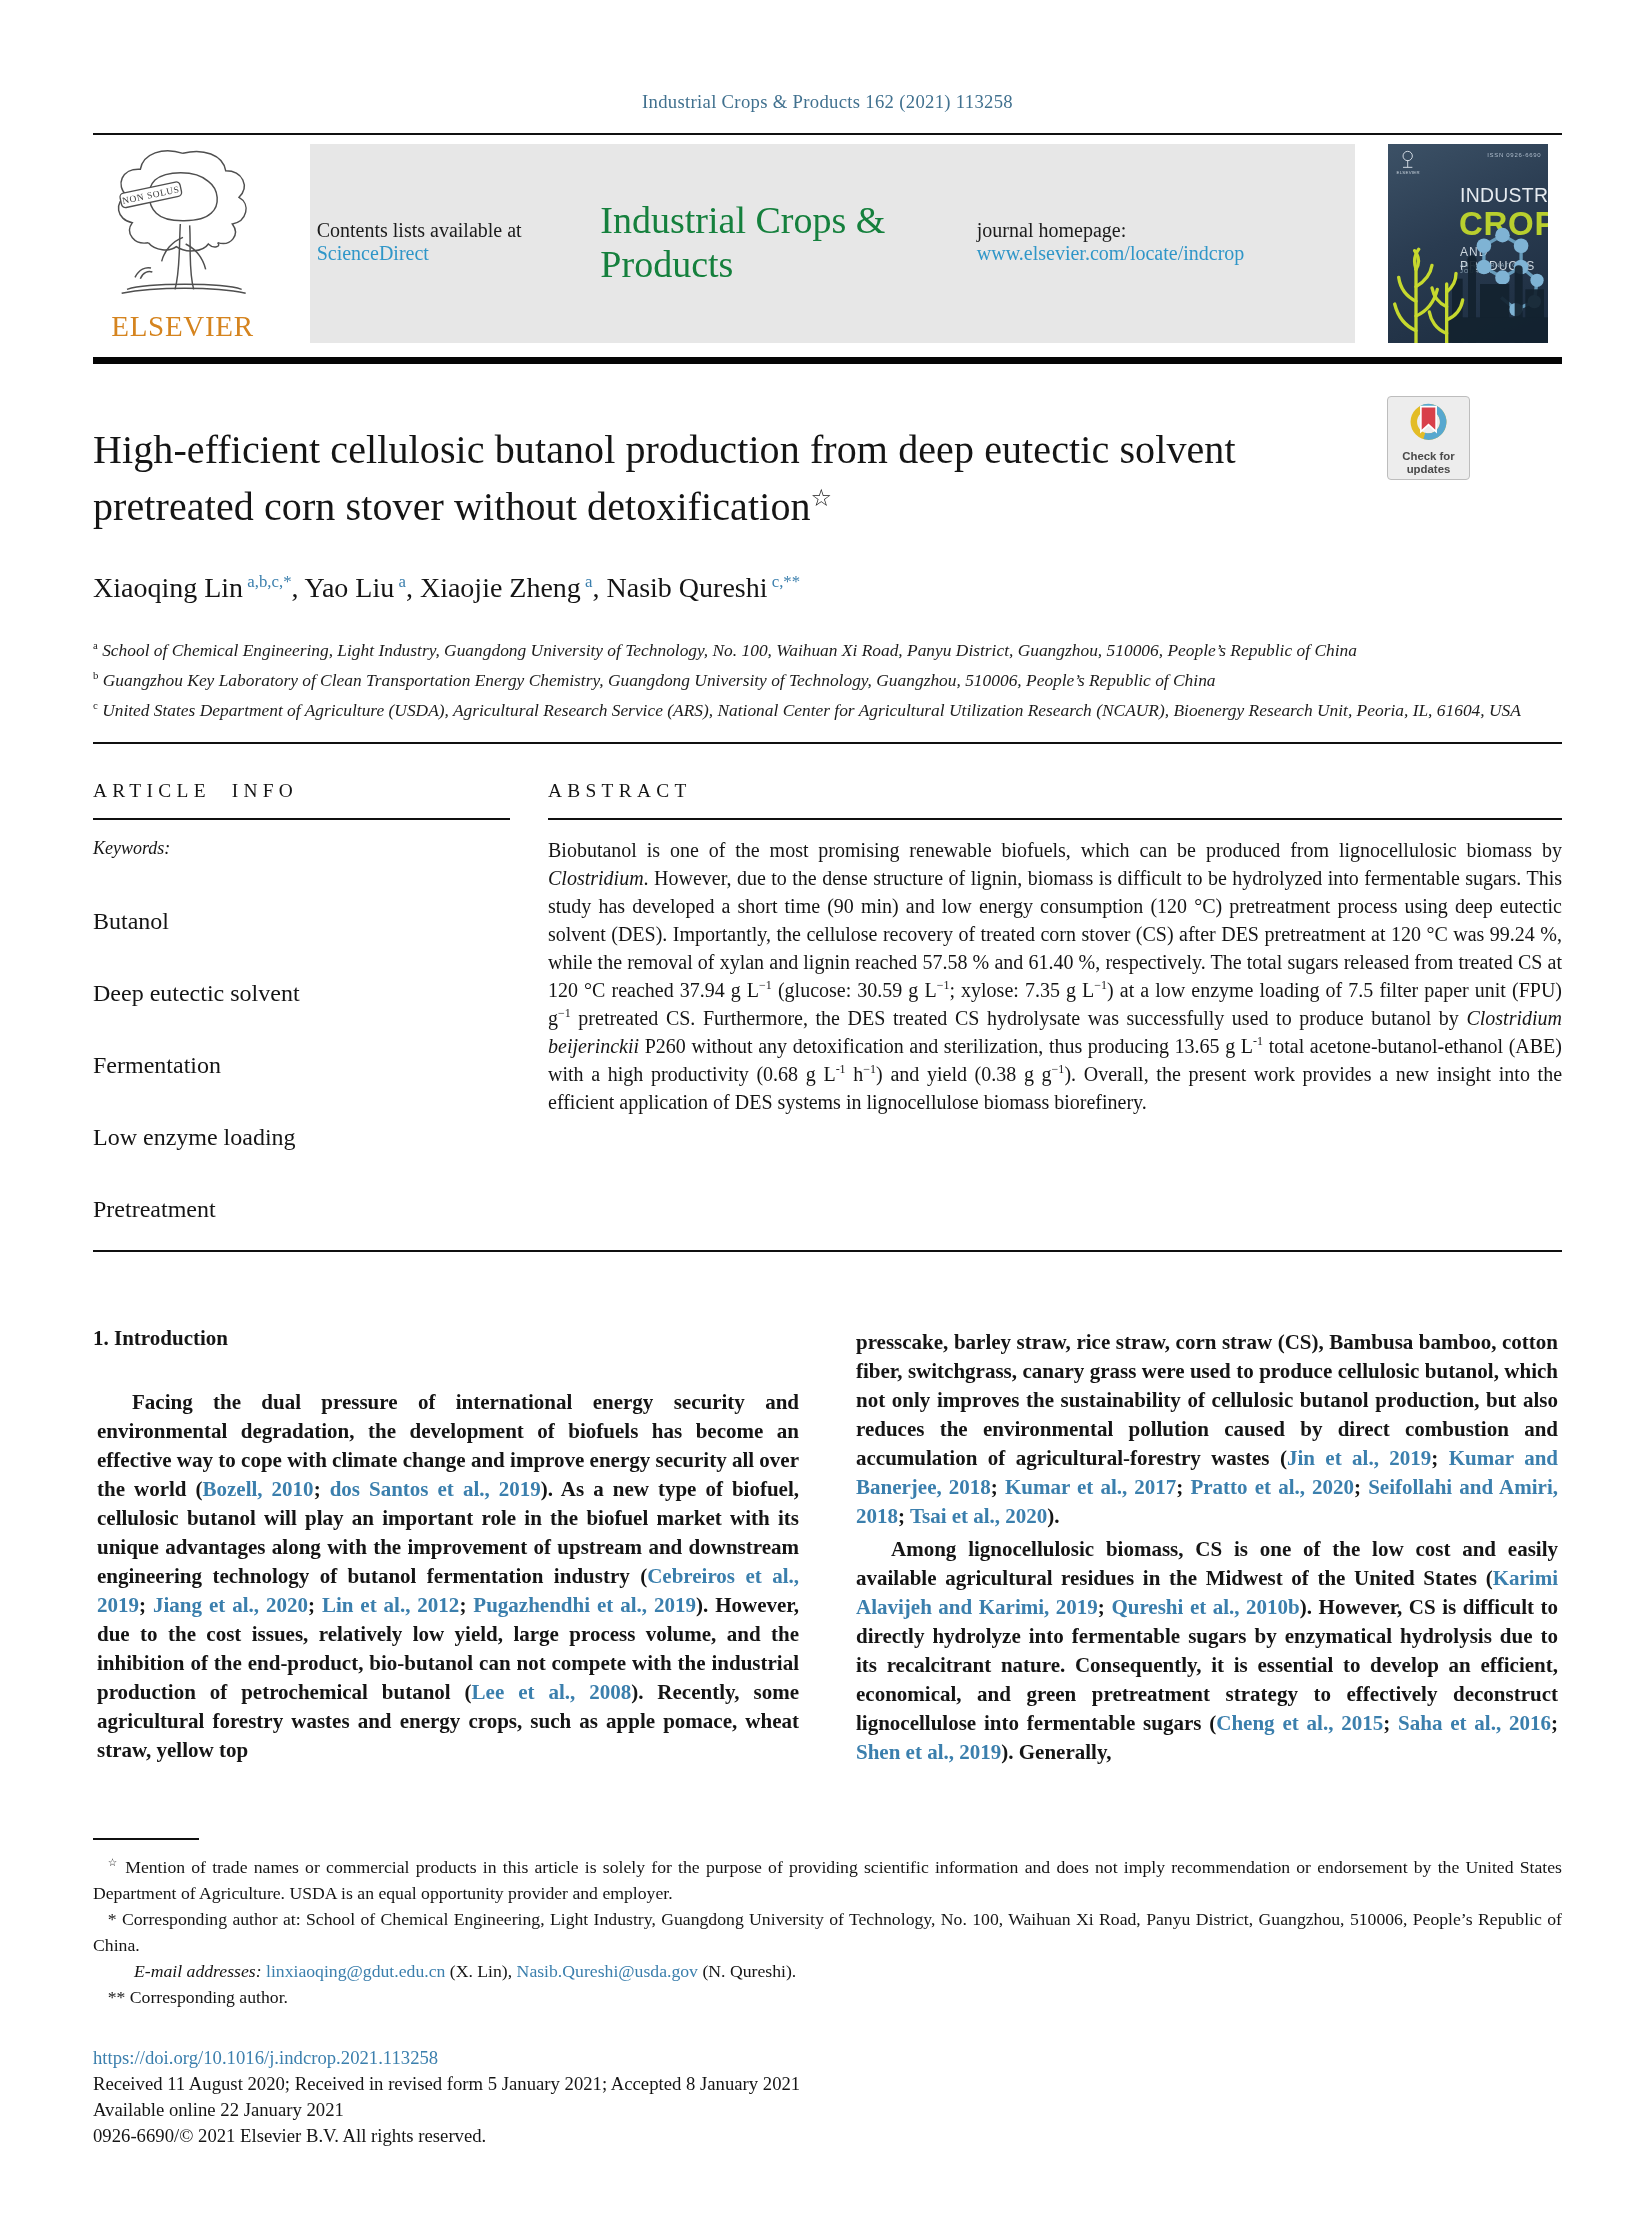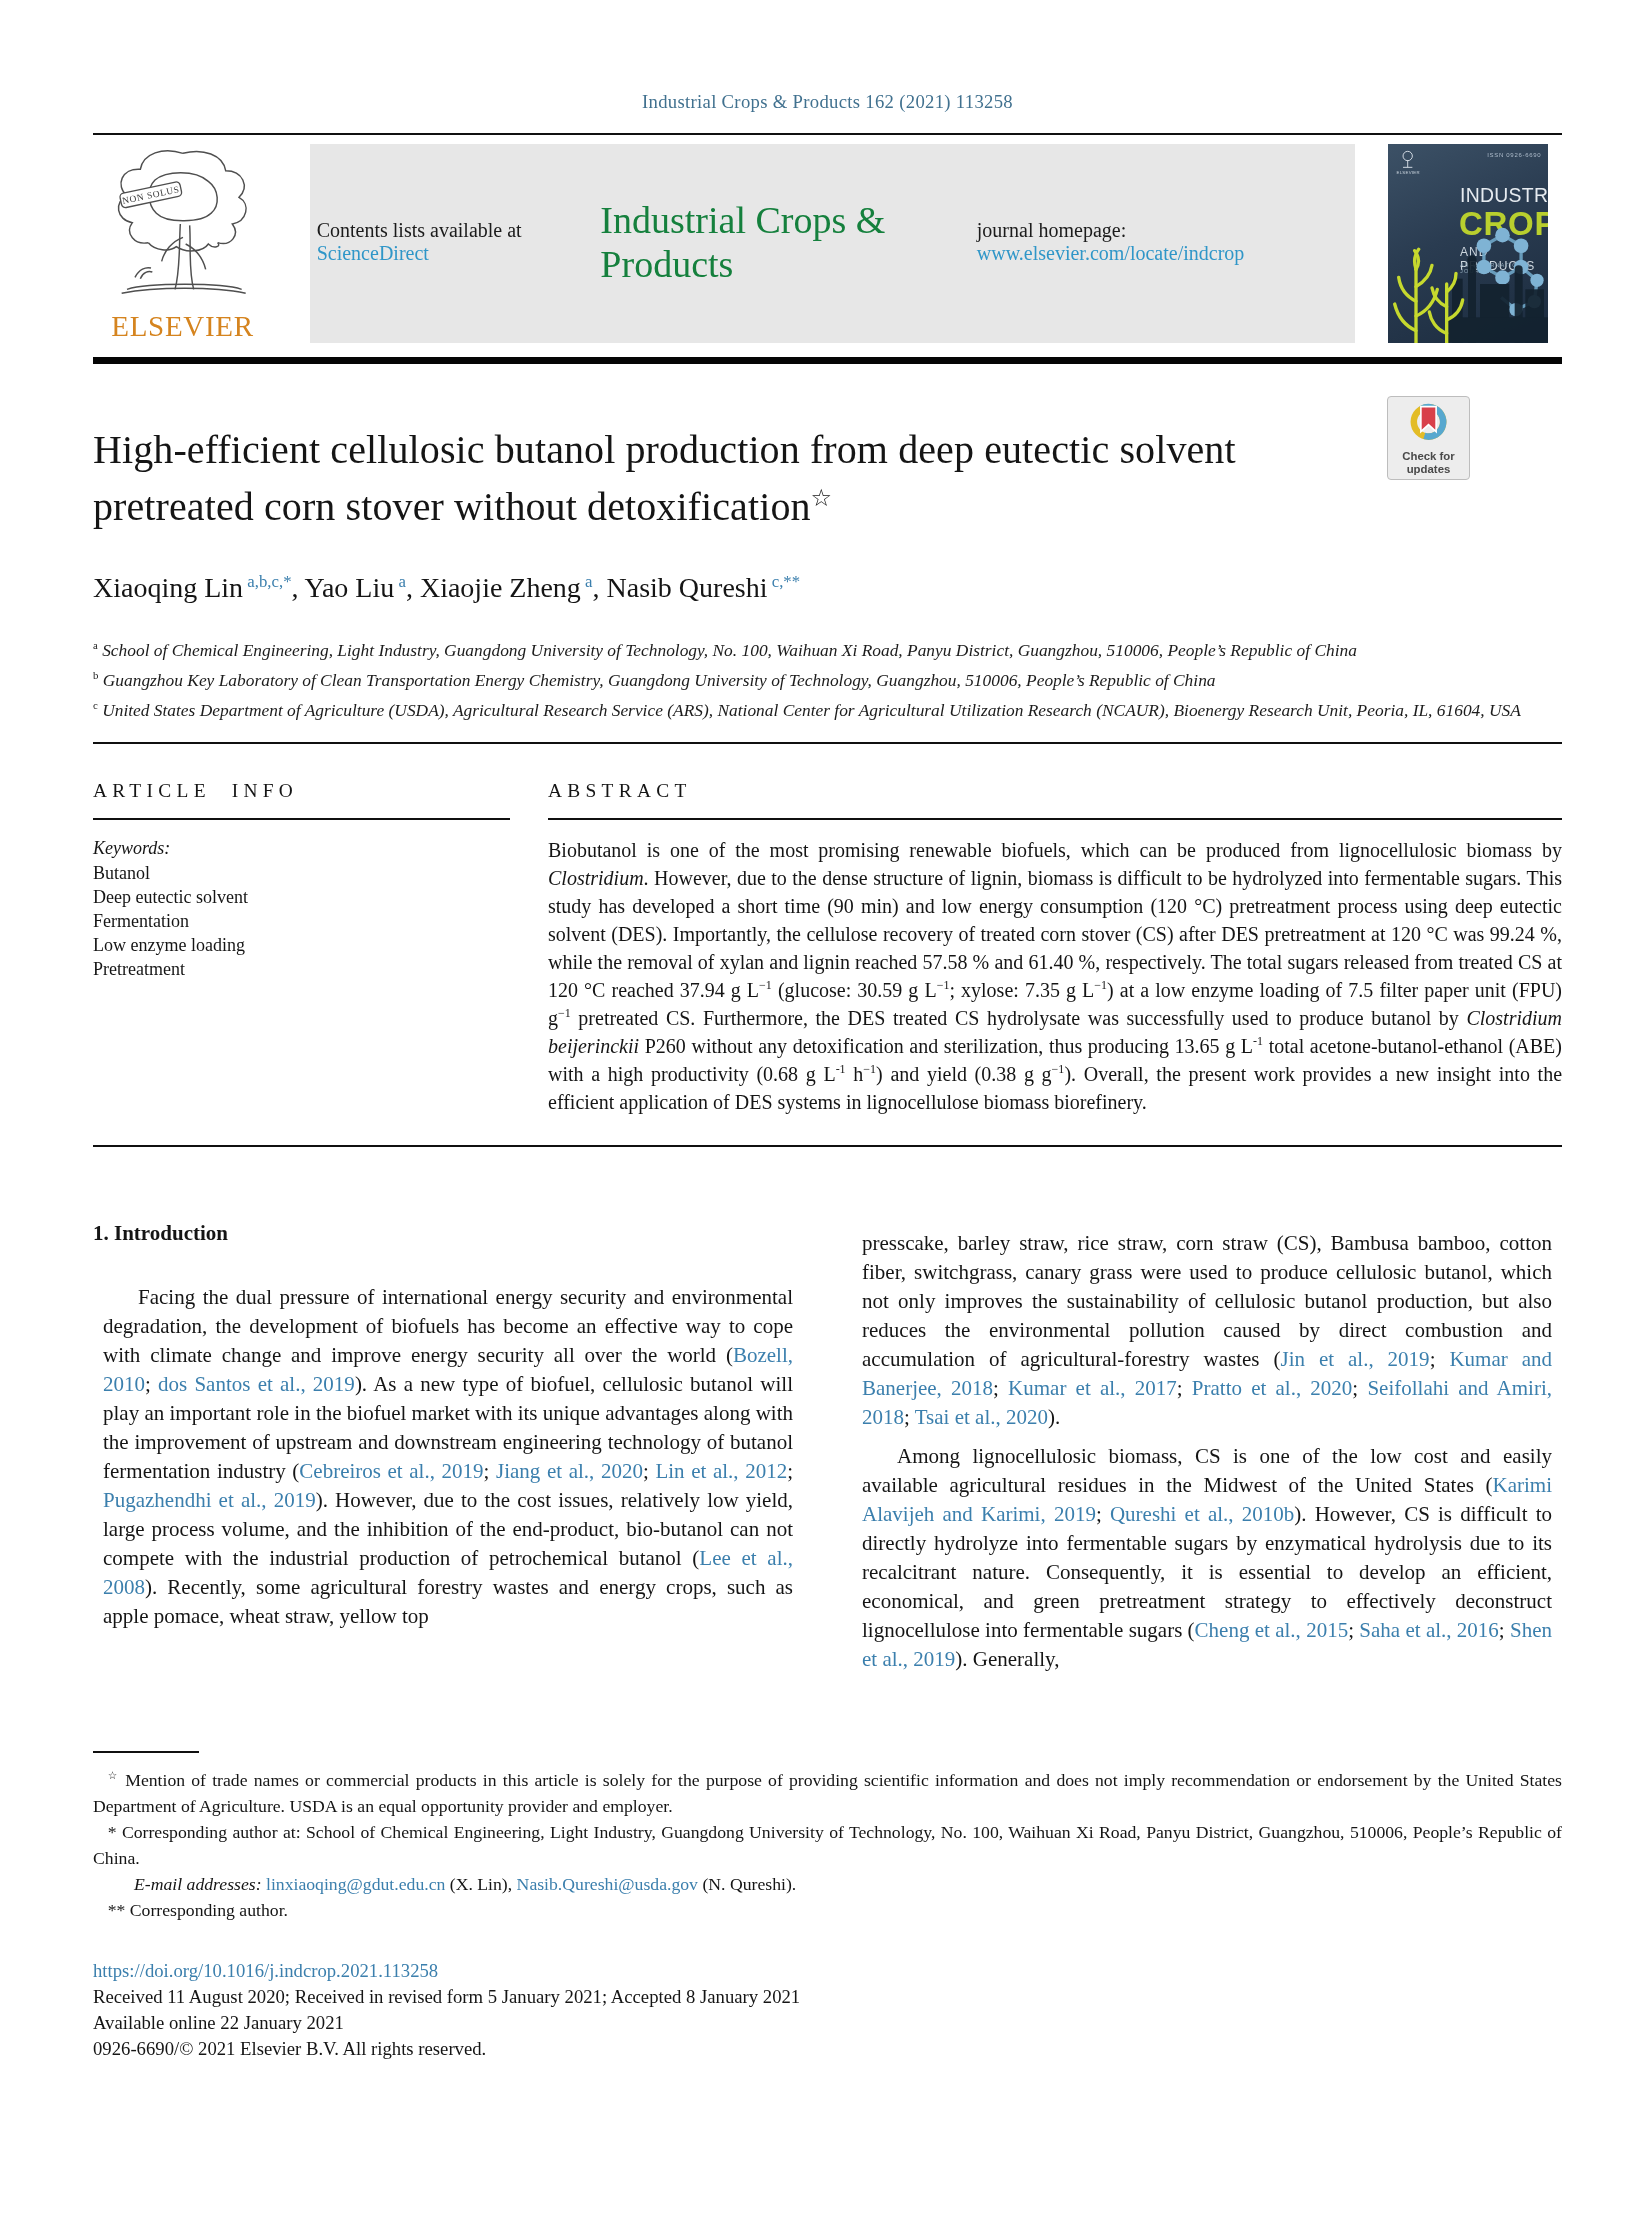--- a/index.html
+++ b/index.html
@@ -62,30 +62,30 @@
 
   .rule-mid{margin-top:20px;border-top:2px solid #101010;}
 
   
   .info-abs{display:flex;padding-top:36px;}
   .info-col{width:417px;flex:none;}
   .abs-col{width:1014px;flex:none;margin-left:38px;}
   .sec-head{font-size:19.4px;font-weight:400;letter-spacing:5.3px;word-spacing:10.7px;color:#151515;}
   .head-rule{border-top:2px solid #101010;margin-top:16px;margin-bottom:16px;}
   .kw-label{font-size:18px;font-style:italic;line-height:25px;}
-  .kw-item{font-size:18px;line-height:24px;}
+  .kw-item{font-size:24px;line-height:24px;margin-top:48px;}
   .abstract-body{font-size:20px;line-height:28px;text-align:justify;}
 
   .rule-bot{margin-top:29px;border-top:2px solid #101010;}
 
   
   .body-cols{display:flex;justify-content:space-between;margin-top:72px;}
   .bcol{width:710px;flex:none;font-size:21px;line-height:29px;text-align:justify;}
   .intro-head{font-size:21px;font-weight:700;margin-bottom:35px;}
-  .para{margin:10px;}
+  .para{margin:4px;font-weight:bold;}
   .indent{text-indent:35px;}
 
   
   .seg.p{}
   .seg.l{color:var(--link);}
   .seg.i{font-style:italic;}
   .seg.sup{vertical-align:super;font-size:.6em;line-height:0;}
   .seg.supl{vertical-align:super;font-size:.6em;line-height:0;color:var(--link);}
 
   

